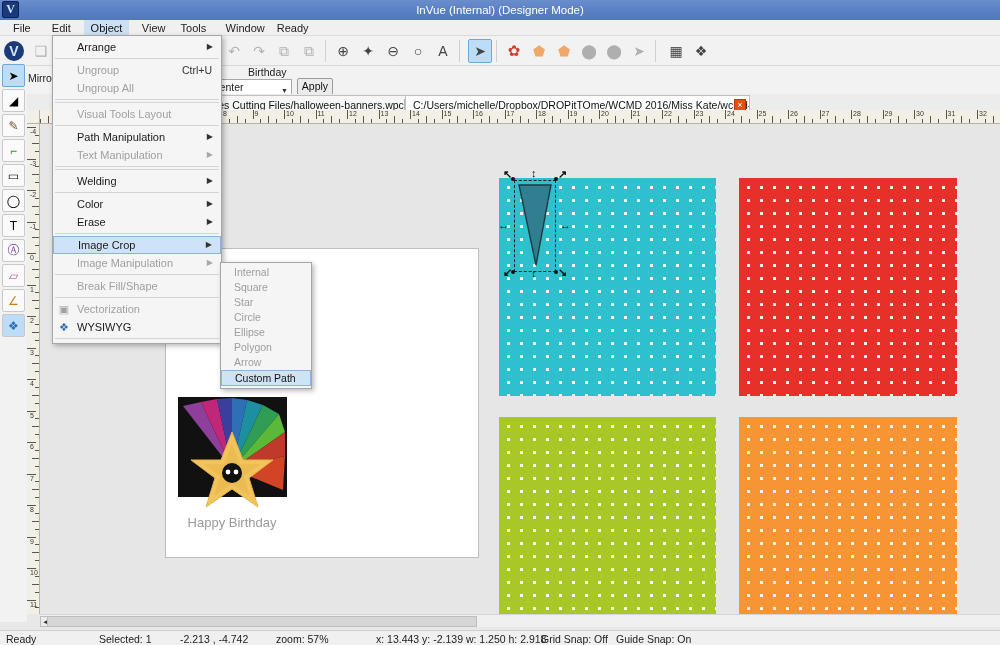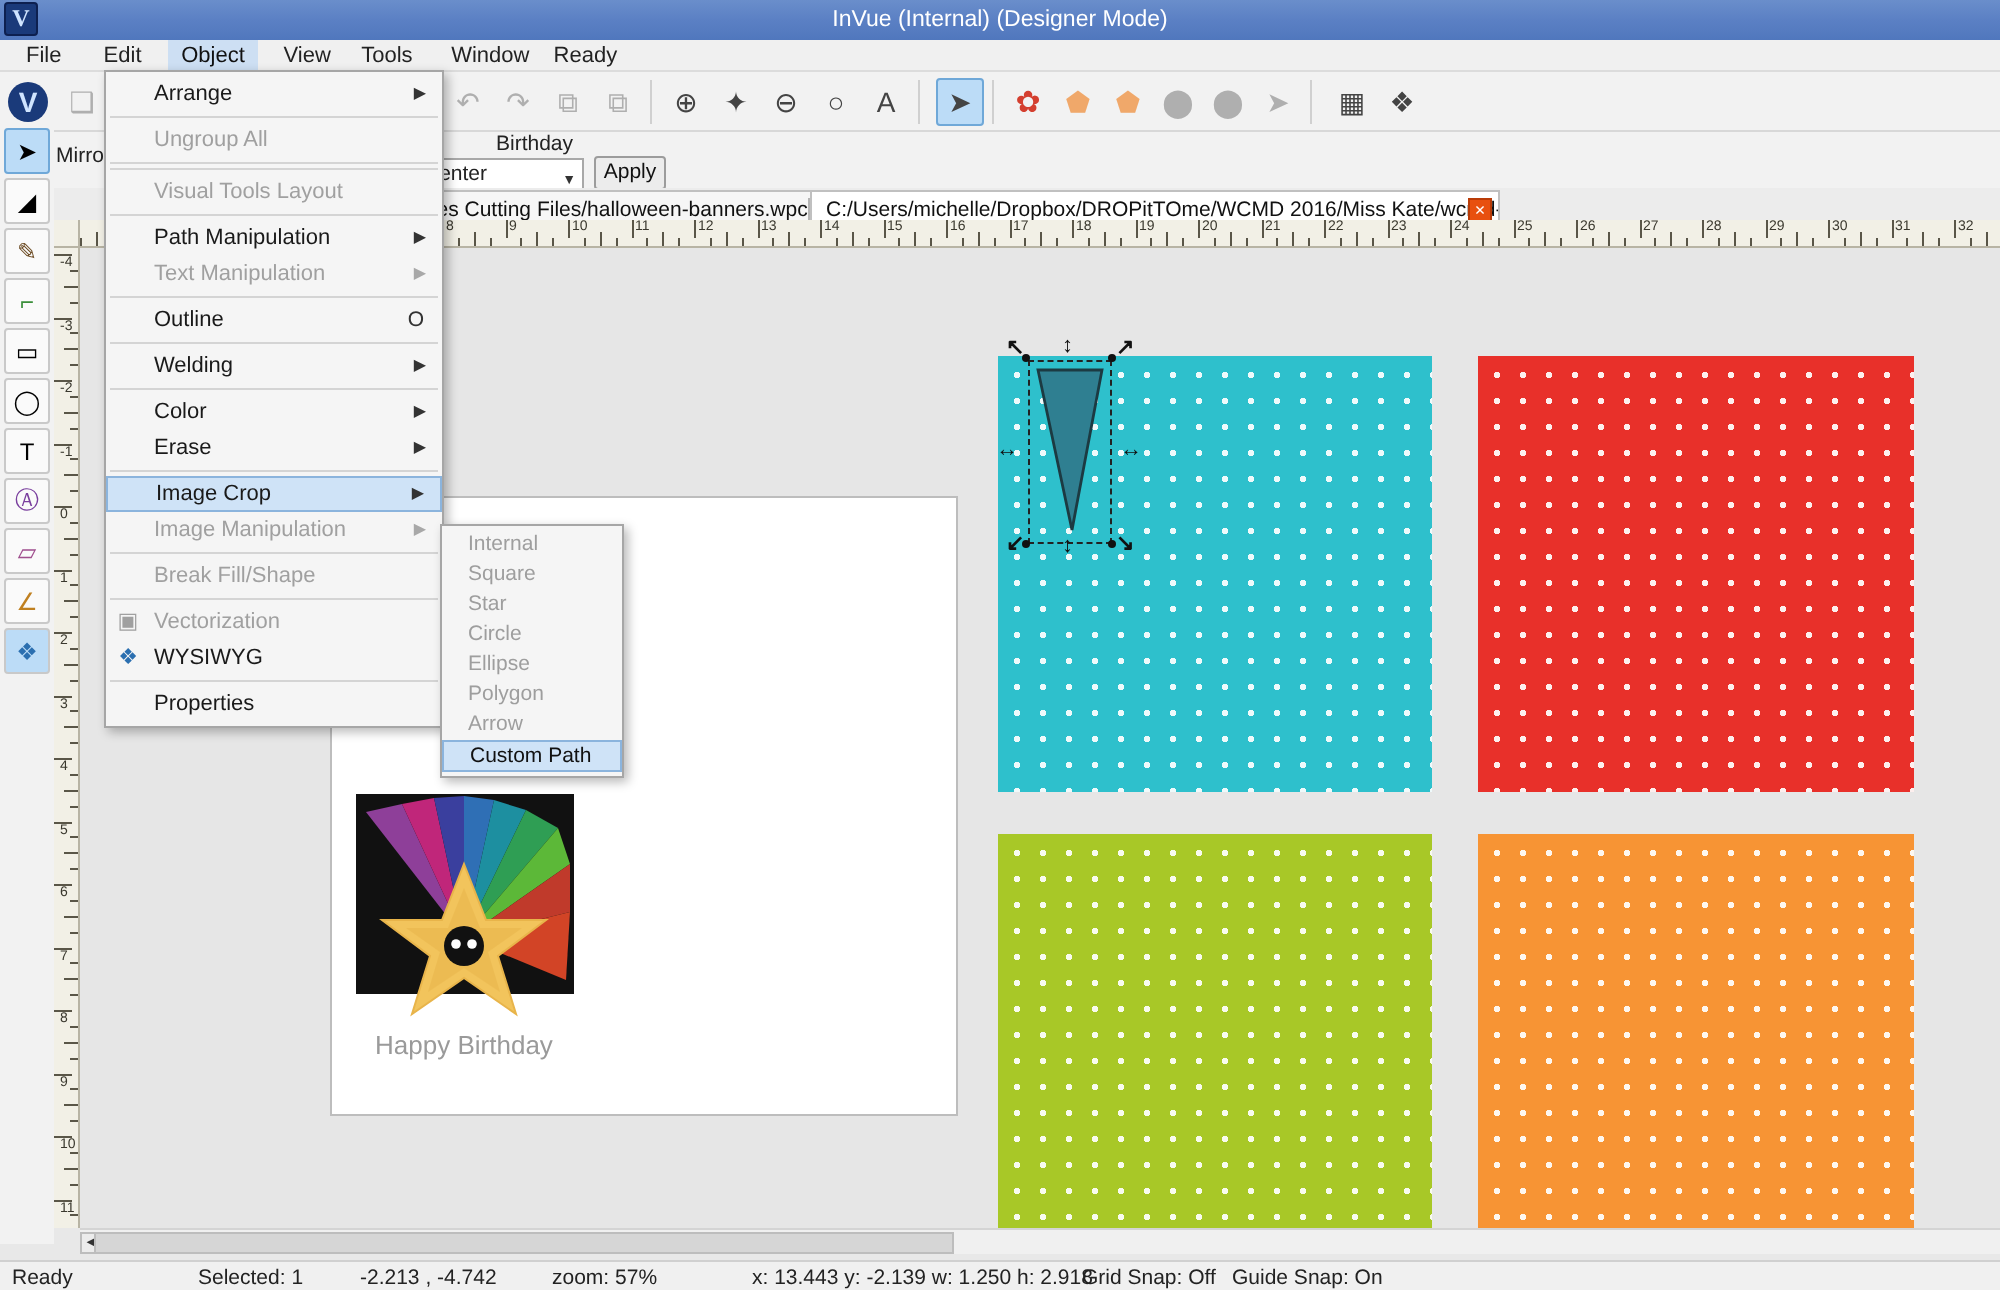--- a/index.html
+++ b/index.html
@@ -570,44 +570,43 @@
   </div>
 
   <div class="hscroll">
     <div class="sc-arrow" style="left:0px;">◀</div>
     <div class="hscroll-thumb"></div>
   </div>
 
   <div class="dropdown" id="dropdown">
       <div class="dd-item"><span>Arrange</span><span class="sub">▶</span></div>
       <div class="dd-sep"></div>
+      <div class="dd-item dis"><span>Ungroup</span><span class="sc">Ctrl+U</span></div>
       <div class="dd-item dis"><span>Ungroup All</span></div>
       <div class="dd-sep"></div>
       <div class="dd-sep"></div>
       <div class="dd-item dis"><span>Visual Tools Layout</span></div>
       <div class="dd-sep"></div>
       <div class="dd-item"><span>Path Manipulation</span><span class="sub">▶</span></div>
       <div class="dd-item dis"><span>Text Manipulation</span><span class="sub">▶</span></div>
       <div class="dd-sep"></div>
-      <div class="dd-item"><span>Outline</span><span class="sc">O</span></div>
       <div class="dd-sep"></div>
       <div class="dd-item"><span>Welding</span><span class="sub">▶</span></div>
       <div class="dd-sep"></div>
       <div class="dd-item"><span>Color</span><span class="sub">▶</span></div>
       <div class="dd-item"><span>Erase</span><span class="sub">▶</span></div>
       <div class="dd-sep"></div>
       <div class="dd-item hl"><span>Image Crop</span><span class="sub">▶</span></div>
       <div class="dd-item dis"><span>Image Manipulation</span><span class="sub">▶</span></div>
       <div class="dd-sep"></div>
       <div class="dd-item dis"><span>Break Fill/Shape</span></div>
       <div class="dd-sep"></div>
       <div class="dd-item dis"><span class="ic">▣</span><span>Vectorization</span></div>
       <div class="dd-item"><span class="ic" style="color: rgb(43, 111, 176);">❖</span><span>WYSIWYG</span></div>
       <div class="dd-sep"></div>
-      <div class="dd-item"><span>Properties</span></div>
     </div>
 
   <div class="submenu" id="submenu">
       <div class="sm-item">Internal</div>
       <div class="sm-item">Square</div>
       <div class="sm-item">Star</div>
       <div class="sm-item">Circle</div>
       <div class="sm-item">Ellipse</div>
       <div class="sm-item">Polygon</div>
       <div class="sm-item">Arrow</div>

